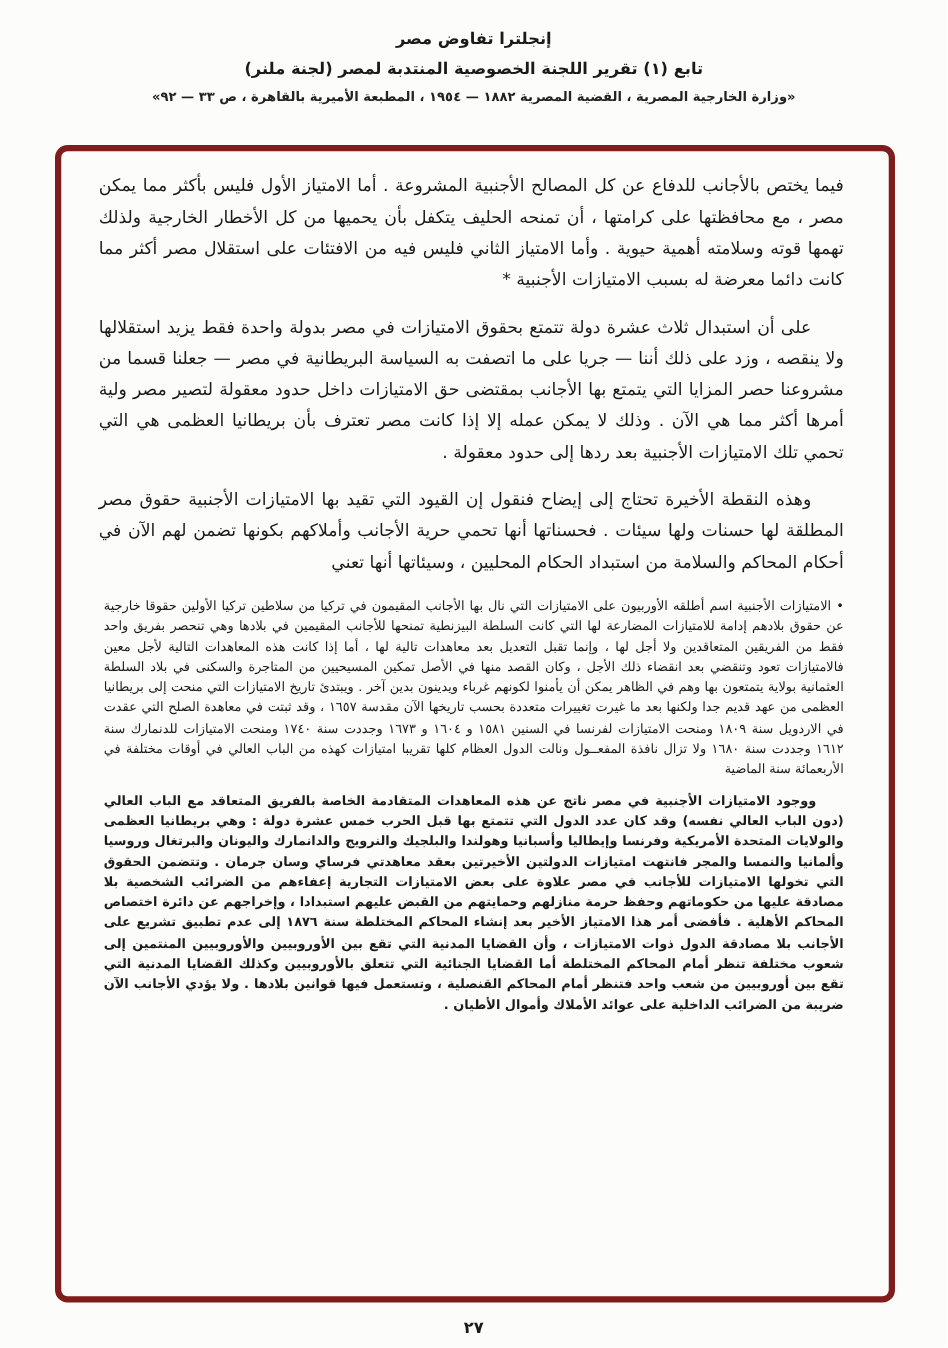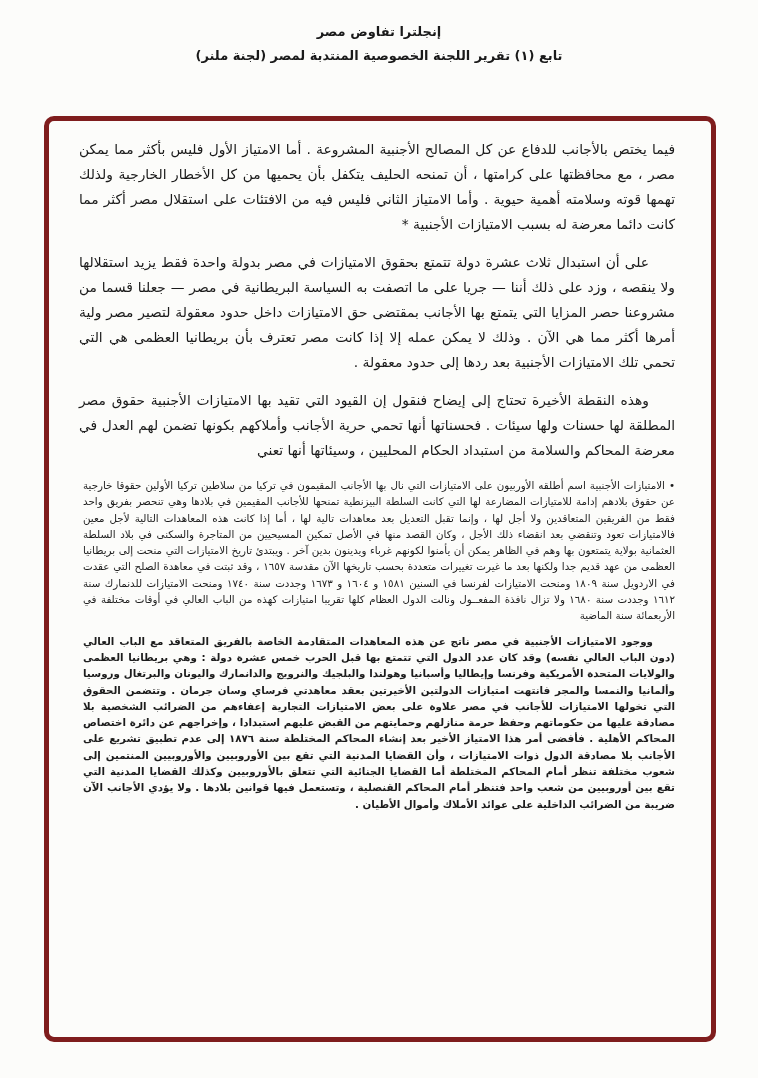--- a/index.html
+++ b/index.html
@@ -88,29 +88,31 @@
   }
 </style>
 </head>
 <body>
 
 <div class="page">
 
   <div class="header">
     <p class="header-title">إنجلترا تفاوض مصر</p>
     <p class="header-subtitle">تابع (١) تقرير اللجنة الخصوصية المنتدبة لمصر (لجنة ملنر)</p>
+    <p class="header-source">«وزارة الخارجية المصرية ، القضية المصرية ١٨٨٢ — ١٩٥٤ ، المطبعة الأميرية بالقاهرة ، ص ٣٣ — ٩٢»</p>
   </div>
 
   <div class="content-border">
 
     <p class="body-paragraph">فيما يختص بالأجانب للدفاع عن كل المصالح الأجنبية المشروعة . أما الامتياز الأول فليس بأكثر مما يمكن مصر ، مع محافظتها على كرامتها ، أن تمنحه الحليف يتكفل بأن يحميها من كل الأخطار الخارجية ولذلك تهمها قوته وسلامته أهمية حيوية . وأما الامتياز الثاني فليس فيه من الافتئات على استقلال مصر أكثر مما كانت دائما معرضة له بسبب الامتيازات الأجنبية *</p>
     <p class="body-paragraph indent">على أن استبدال ثلاث عشرة دولة تتمتع بحقوق الامتيازات في مصر بدولة واحدة فقط يزيد استقلالها ولا ينقصه ، وزد على ذلك أننا — جريا على ما اتصفت به السياسة البريطانية في مصر — جعلنا قسما من مشروعنا حصر المزايا التي يتمتع بها الأجانب بمقتضى حق الامتيازات داخل حدود معقولة لتصير مصر ولية أمرها أكثر مما هي الآن . وذلك لا يمكن عمله إلا إذا كانت مصر تعترف بأن بريطانيا العظمى هي التي تحمي تلك الامتيازات الأجنبية بعد ردها إلى حدود معقولة .</p>
-    <p class="body-paragraph indent">وهذه النقطة الأخيرة تحتاج إلى إيضاح فنقول إن القيود التي تقيد بها الامتيازات الأجنبية حقوق مصر المطلقة لها حسنات ولها سيئات . فحسناتها أنها تحمي حرية الأجانب وأملاكهم بكونها تضمن لهم العدل في معرضة المحاكم والسلامة من استبداد الحكام المحليين ، وسيئاتها أنها تعني</p>
+    <p class="body-paragraph indent">وهذه النقطة الأخيرة تحتاج إلى إيضاح فنقول إن القيود التي تقيد بها الامتيازات الأجنبية حقوق مصر المطلقة لها حسنات ولها سيئات . فحسناتها أنها تحمي حرية الأجانب وأملاكهم بكونها تضمن لهم الآن في أحكام المحاكم والسلامة من استبداد الحكام المحليين ، وسيئاتها أنها تعني</p>
 
     <div class="footnote-block">
       <p class="footnote-paragraph">• الامتيازات الأجنبية اسم أطلقه الأوربيون على الامتيازات التي نال بها الأجانب المقيمون في تركيا من سلاطين تركيا الأولين حقوقا خارجية عن حقوق بلادهم إدامة للامتيازات المضارعة لها التي كانت السلطة البيزنطية تمنحها للأجانب المقيمين في بلادها وهي تنحصر بفريق واحد فقط من الفريقين المتعاقدين ولا أجل لها ، وإنما تقبل التعديل بعد معاهدات تالية لها ، أما إذا كانت هذه المعاهدات التالية لأجل معين فالامتيازات تعود وتنقضي بعد انقضاء ذلك الأجل ، وكان القصد منها في الأصل تمكين المسيحيين من المتاجرة والسكنى في بلاد السلطة العثمانية بولاية يتمتعون بها وهم في الظاهر يمكن أن يأمنوا لكونهم غرباء ويدينون بدين آخر . ويبتدئ تاريخ الامتيازات التي منحت إلى بريطانيا العظمى من عهد قديم جدا ولكنها بعد ما غيرت تغييرات متعددة بحسب تاريخها الآن مقدسة ١٦٥٧ ، وقد ثبتت في معاهدة الصلح التي عقدت في الاردويل سنة ١٨٠٩ ومنحت الامتيازات لفرنسا في السنين ١٥٨١ و ١٦٠٤ و ١٦٧٣ وجددت سنة ١٧٤٠ ومنحت الامتيازات للدنمارك سنة ١٦١٢ وجددت سنة ١٦٨٠ ولا تزال نافذة المفعــول ونالت الدول العظام كلها تقريبا امتيازات كهذه من الباب العالي في أوقات مختلفة في الأربعمائة سنة الماضية</p>
       <p class="footnote-paragraph indent">ووجود الامتيازات الأجنبية في مصر ناتج عن هذه المعاهدات المتقادمة الخاصة بالفريق المتعاقد مع الباب العالي (دون الباب العالي نفسه) وقد كان عدد الدول التي تتمتع بها قبل الحرب خمس عشرة دولة : وهي بريطانيا العظمى والولايات المتحدة الأمريكية وفرنسا وإيطاليا وأسبانيا وهولندا والبلجيك والنرويج والدانمارك واليونان والبرتغال وروسيا وألمانيا والنمسا والمجر فانتهت امتيازات الدولتين الأخيرتين بعقد معاهدتي فرساي وسان جرمان . وتتضمن الحقوق التي تخولها الامتيازات للأجانب في مصر علاوة على بعض الامتيازات التجارية إعفاءهم من الضرائب الشخصية بلا مصادقة عليها من حكوماتهم وحفظ حرمة منازلهم وحمايتهم من القبض عليهم استبدادا ، وإخراجهم عن دائرة اختصاص المحاكم الأهلية . فأفضى أمر هذا الامتياز الأخير بعد إنشاء المحاكم المختلطة سنة ١٨٧٦ إلى عدم تطبيق تشريع على الأجانب بلا مصادقة الدول ذوات الامتيازات ، وأن القضايا المدنية التي تقع بين الأوروبيين والأوروبيين المنتمين إلى شعوب مختلفة تنظر أمام المحاكم المختلطة أما القضايا الجنائية التي تتعلق بالأوروبيين وكذلك القضايا المدنية التي تقع بين أوروبيين من شعب واحد فتنظر أمام المحاكم القنصلية ، وتستعمل فيها قوانين بلادها . ولا يؤدي الأجانب الآن ضريبة من الضرائب الداخلية على عوائد الأملاك وأموال الأطيان .</p>
     </div>
 
   </div>
 
+  <div class="page-number">٢٧</div>
 
 </div>
 
 </body></html>

